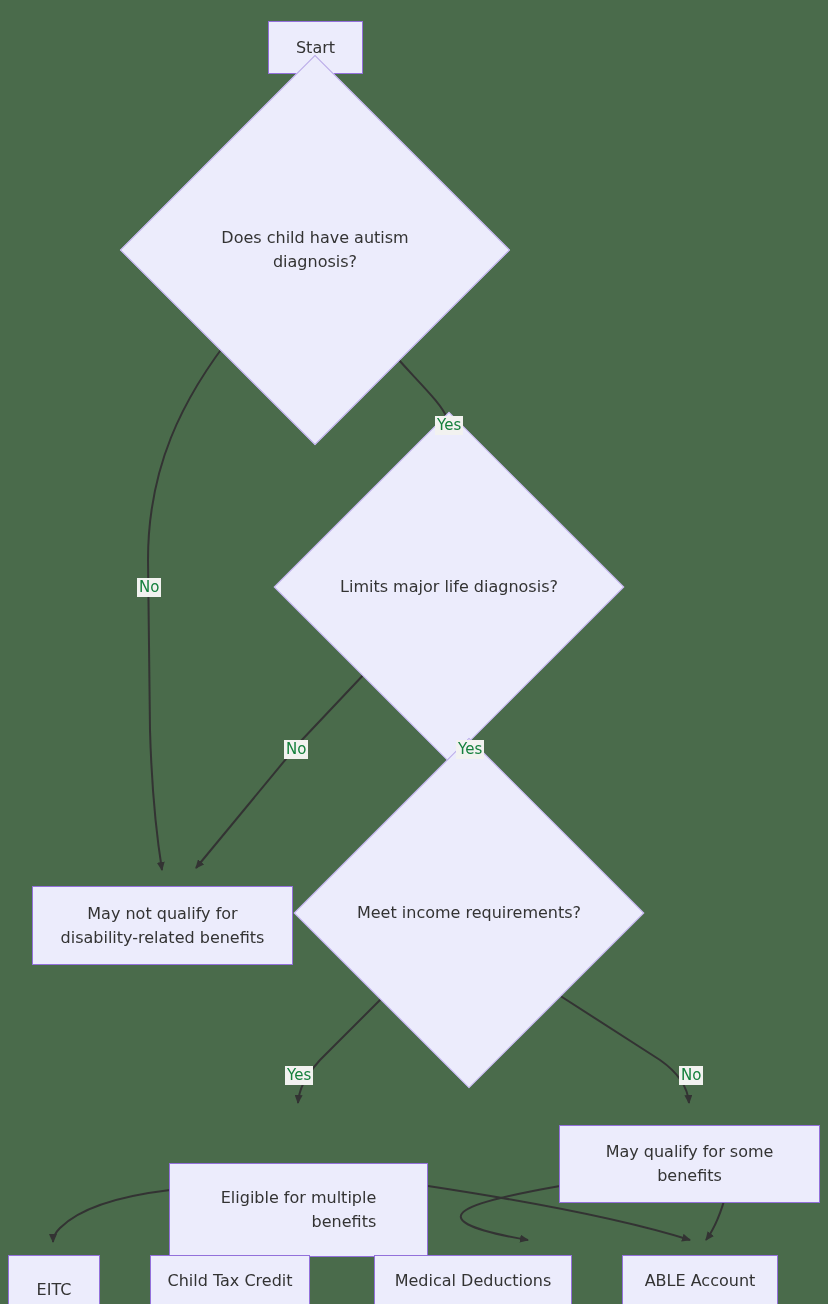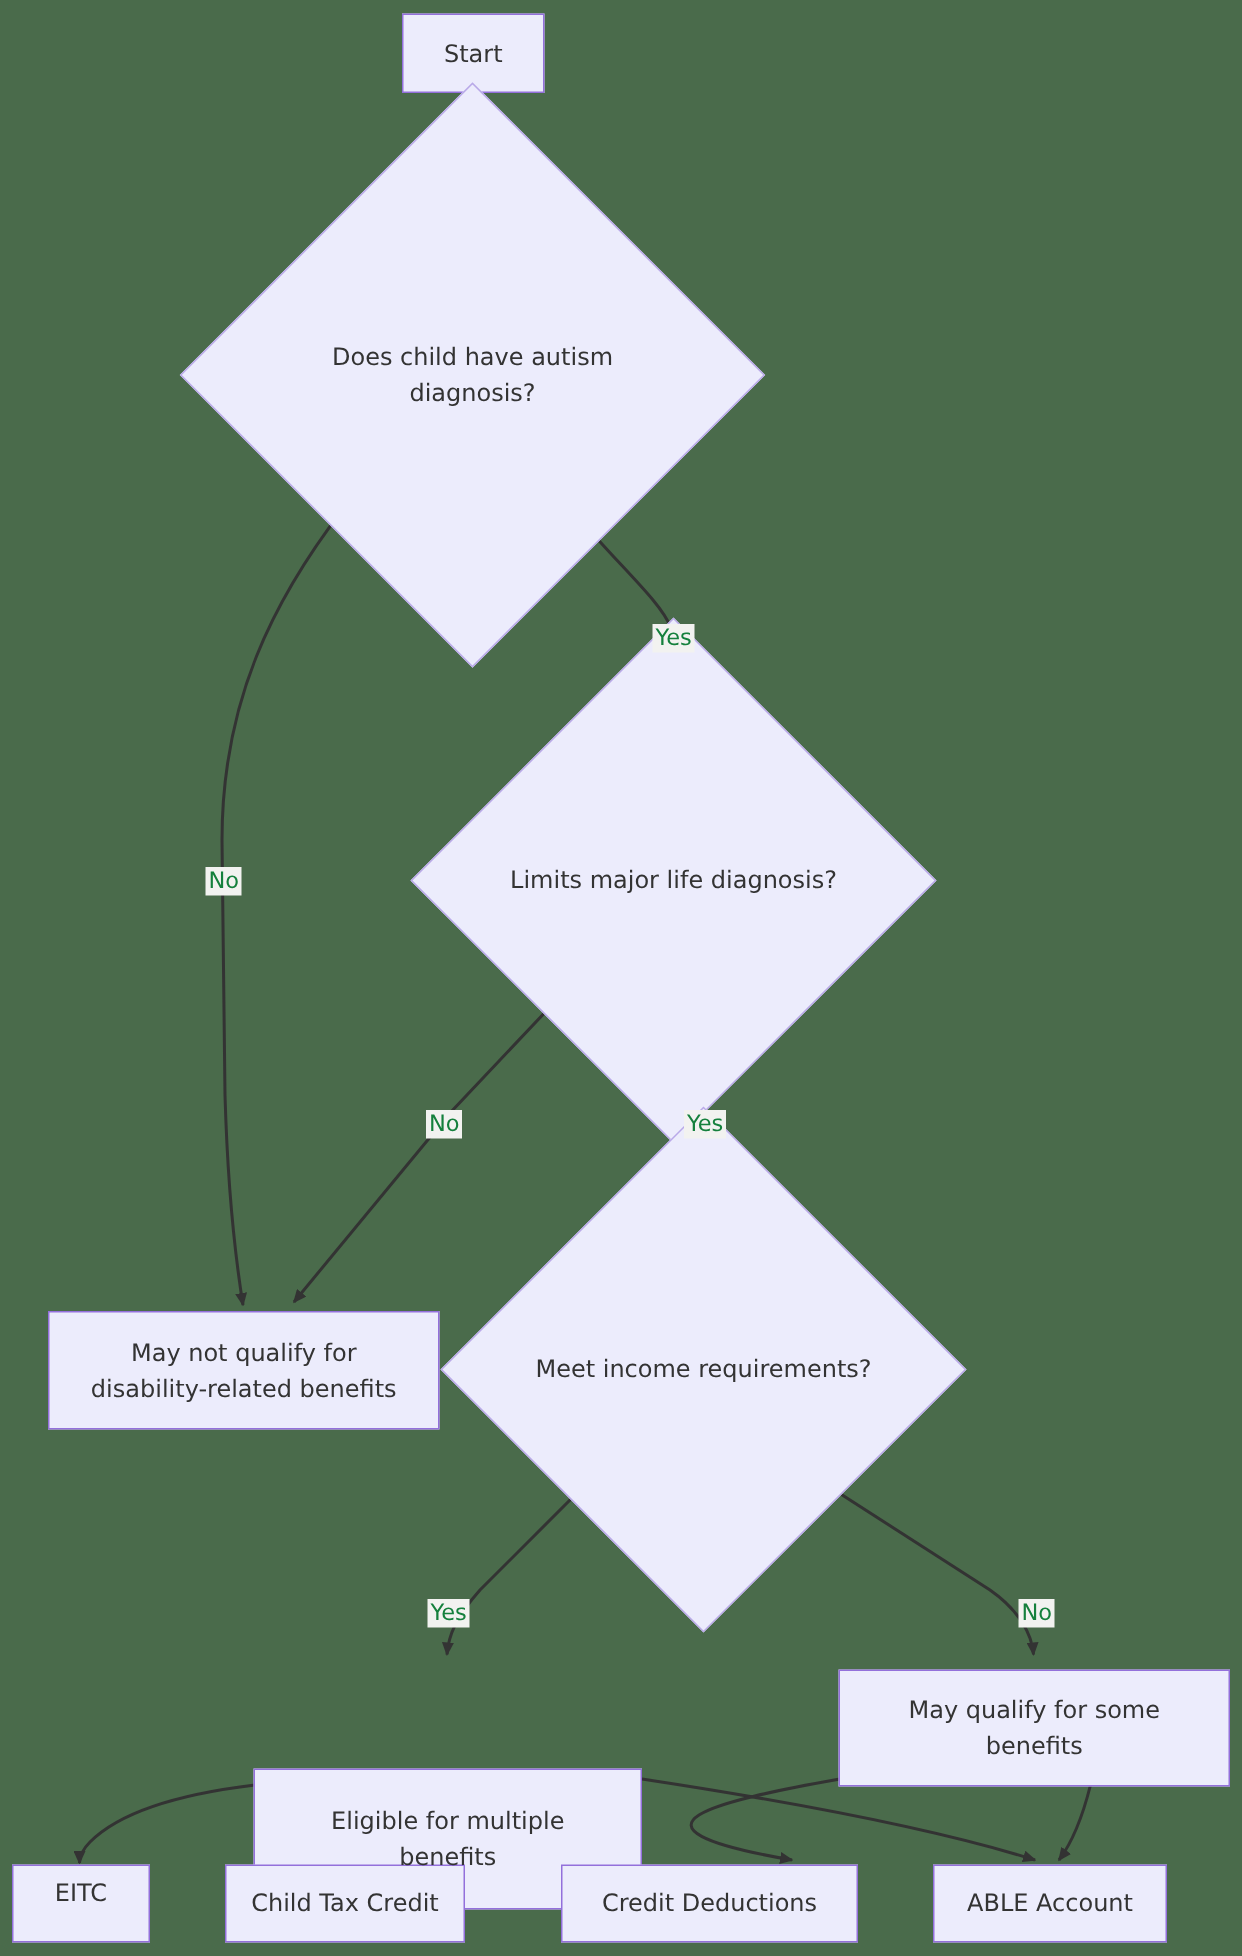--- a/index.html
+++ b/index.html
@@ -42,21 +42,22 @@
     text-align: center;
     color: #333333;
     font-family: "DejaVu Sans", sans-serif;
     font-size: 16px;
     line-height: 1.5;
   }
   .node-process {
     background: #ececfc;
     border: 1.6px solid #9370db;
     border-radius: 0px;
-    padding: 20px 10px;
+    padding: 4px 10px;
+    margin-top: 12px;
   }
   .node-decision {
     background: transparent;
     border: none;
   }
   .node-decision .diamond-shape {
     position: absolute;
     top: 0;
     left: 0;
     width: 100%;
@@ -147,40 +148,40 @@
   <div class="node node-decision" style="left:345px; top:789px; width:248px; height:248px;">
     <span class="diamond-shape"></span>
     <span class="diamond-label">Meet income requirements?</span>
   </div>
 
   <div class="node node-process" style="left:32px; top:874px; width:261px; height:79px;">
     <span class="node-label">May not qualify for
 disability-related benefits</span>
   </div>
 
-  <div class="node node-process" style="left:169px; top:1179px; width:259px; height:94px;">
+  <div class="node node-process" style="left:169px; top:1151px; width:259px; height:94px;text-align:right;">
     <span class="node-label">Eligible for multiple
 benefits</span>
   </div>
 
   <div class="node node-process" style="left:559px; top:1113px; width:261px; height:78px;">
     <span class="node-label">May qualify for some
 benefits</span>
   </div>
 
   <div class="node node-process" style="left:8px; top:1243px; width:92px; height:52px;align-items:flex-end;">
     <span class="node-label">EITC</span>
   </div>
 
   <div class="node node-process" style="left:150px; top:1243px; width:160px; height:52px;">
     <span class="node-label">Child Tax Credit</span>
   </div>
 
   <div class="node node-process" style="left:374px; top:1243px; width:198px; height:52px;">
-    <span class="node-label">Credit Deductions</span>
+    <span class="node-label">Medical Deductions</span>
   </div>
 
   <div class="node node-process" style="left:622px; top:1243px; width:156px; height:52px;">
     <span class="node-label">ABLE Account</span>
   </div>
 
   <div class="edge-label" style="left:435px; top:416px;">Yes</div>
 
   <div class="edge-label" style="left:137px; top:578px;">No</div>
 

